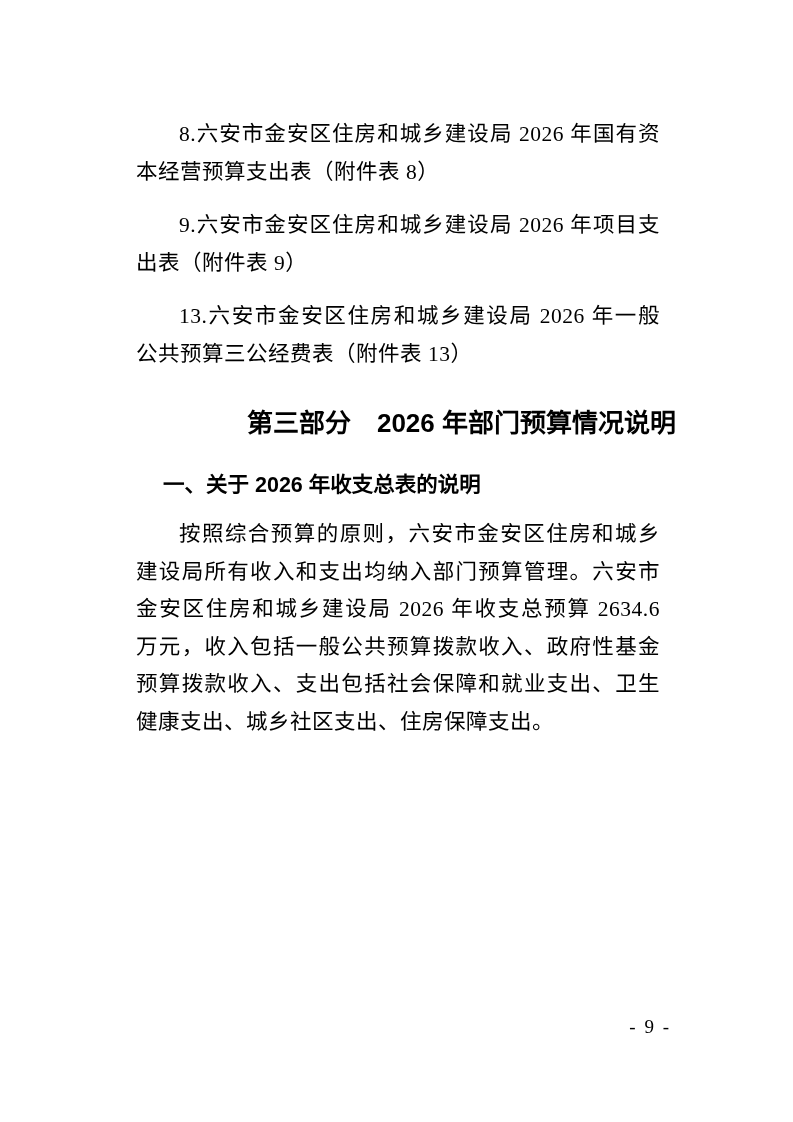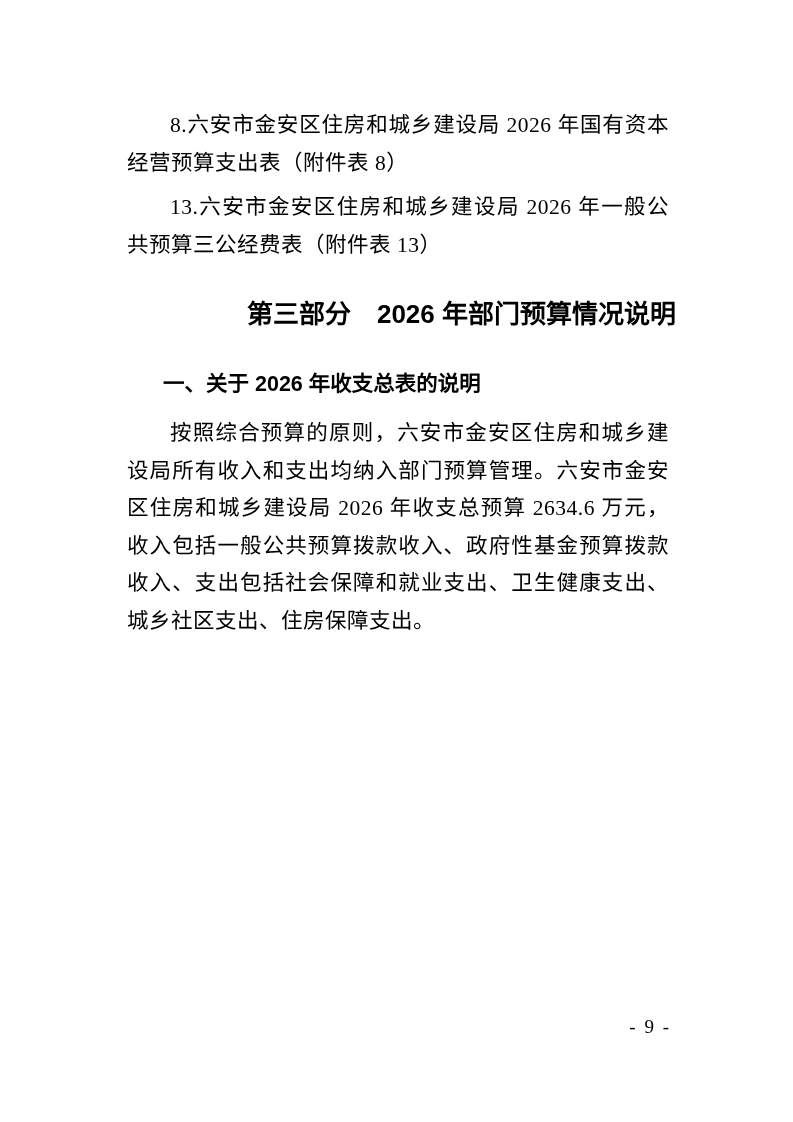--- a/index.html
+++ b/index.html
@@ -20,41 +20,41 @@
     left: 120px;
     top: 100px;
     width: 556px;
   }
   .body-text {
     font-family: "Liberation Serif", "DejaVu Serif", serif;
     font-size: 21.5px;
     line-height: 37.5px;
     text-align: justify;
     text-indent: 2em;
-    margin: 7px;
+    margin: 16px;
     color: #000000;
     letter-spacing: 0.5px;
   }
   .section-title {
     font-family: "Liberation Sans", "DejaVu Sans", sans-serif;
     font-weight: bold;
     font-size: 26px;
     line-height: 37.5px;
     text-align: right;
     margin: 32px 0 0 0;
     color: #000000;
   }
   .subsection-title {
     font-family: "Liberation Sans", "DejaVu Sans", sans-serif;
     font-weight: bold;
     font-size: 21.5px;
     line-height: 37.5px;
     text-indent: 2em;
     text-align: left;
-    margin: 32px 0 0 0;
+    margin: 24px 0 0 0;
     color: #000000;
   }
   .paragraph {
     margin-top: 12px;
     font-family: Liberation Serif, serif;
   }
   .footer {
     position: absolute;
     top: 1014px;
     right: 122px;
@@ -64,20 +64,21 @@
     color: #000000;
     letter-spacing: 2px;
   }
 </style>
 </head>
 <body>
 
 <div class="page">
   <div class="content">
     <p class="body-text">8.六安市金安区住房和城乡建设局 2026 年国有资本经营预算支出表（附件表 8）</p>
+    <p class="body-text">9.六安市金安区住房和城乡建设局 2026 年项目支出表（附件表 9）</p>
     <p class="body-text">13.六安市金安区住房和城乡建设局 2026 年一般公共预算三公经费表（附件表 13）</p>
 
     <h2 class="section-title">第三部分　2026 年部门预算情况说明</h2>
 
     <h3 class="subsection-title">一、关于 2026 年收支总表的说明</h3>
 
     <p class="body-text paragraph">按照综合预算的原则，六安市金安区住房和城乡建设局所有收入和支出均纳入部门预算管理。六安市金安区住房和城乡建设局 2026 年收支总预算 2634.6 万元，收入包括一般公共预算拨款收入、政府性基金预算拨款收入、支出包括社会保障和就业支出、卫生健康支出、城乡社区支出、住房保障支出。</p>
   </div>
 
   <div class="footer">- 9 -</div>

